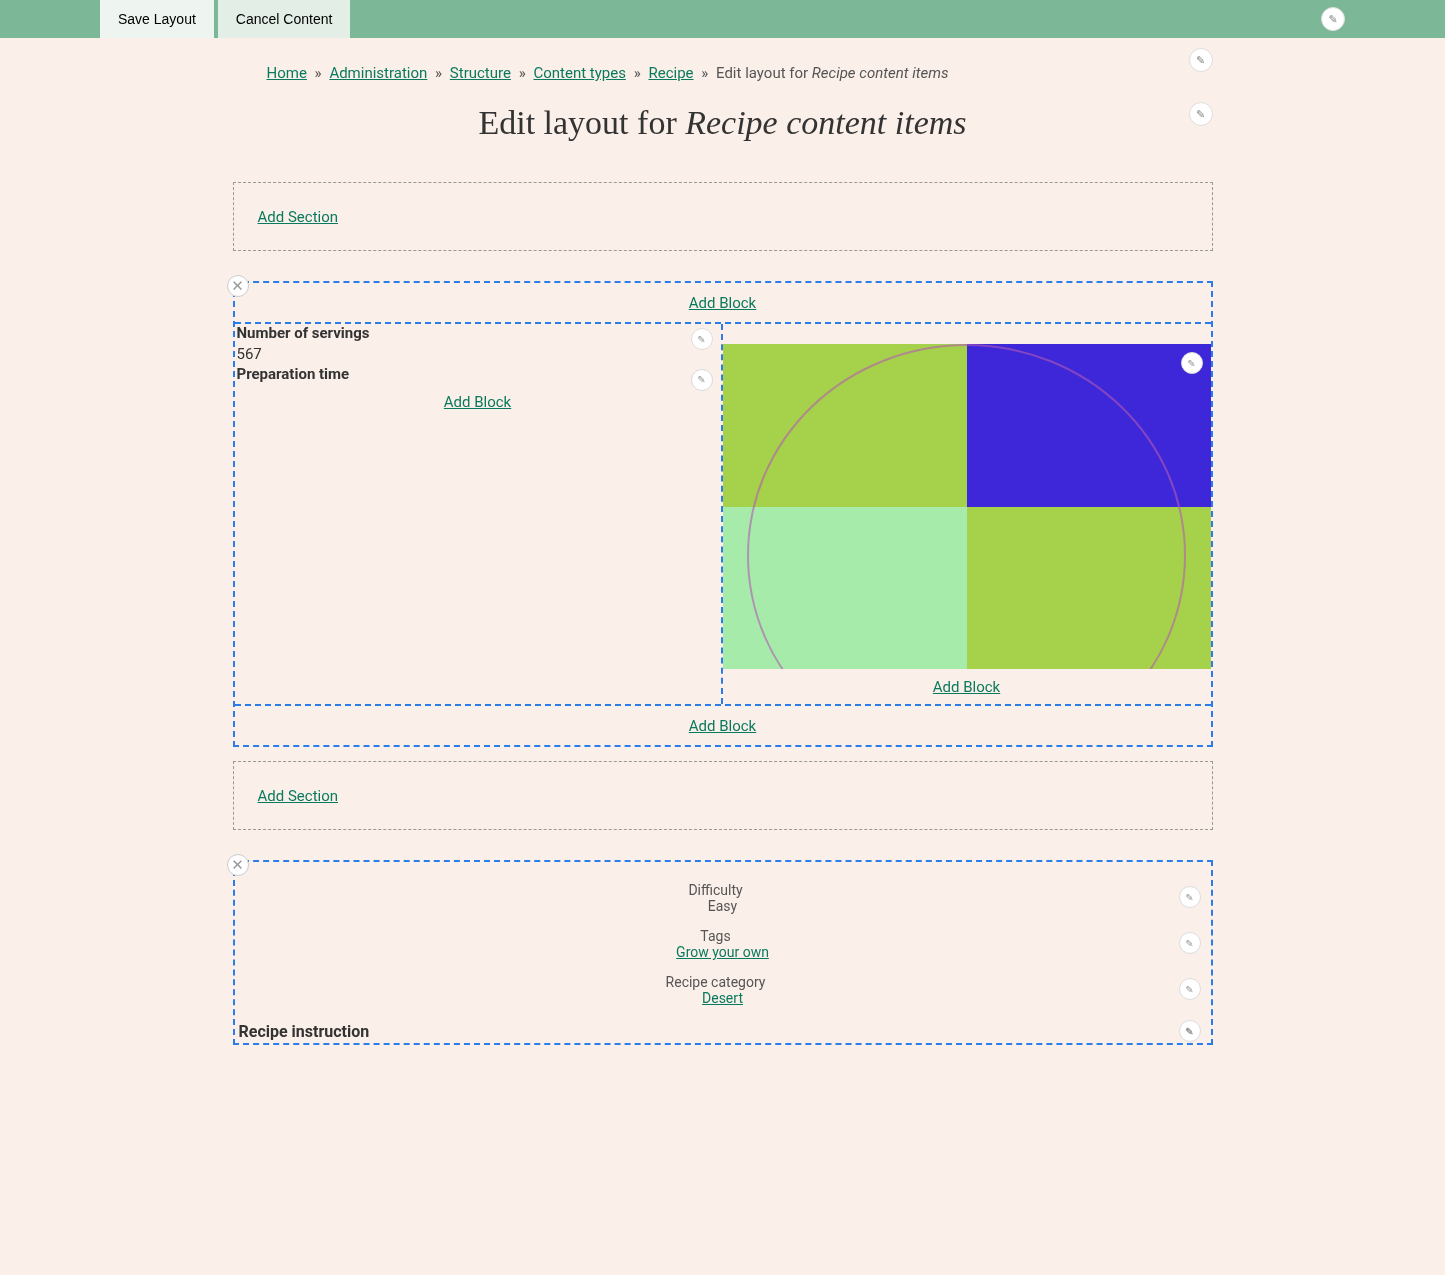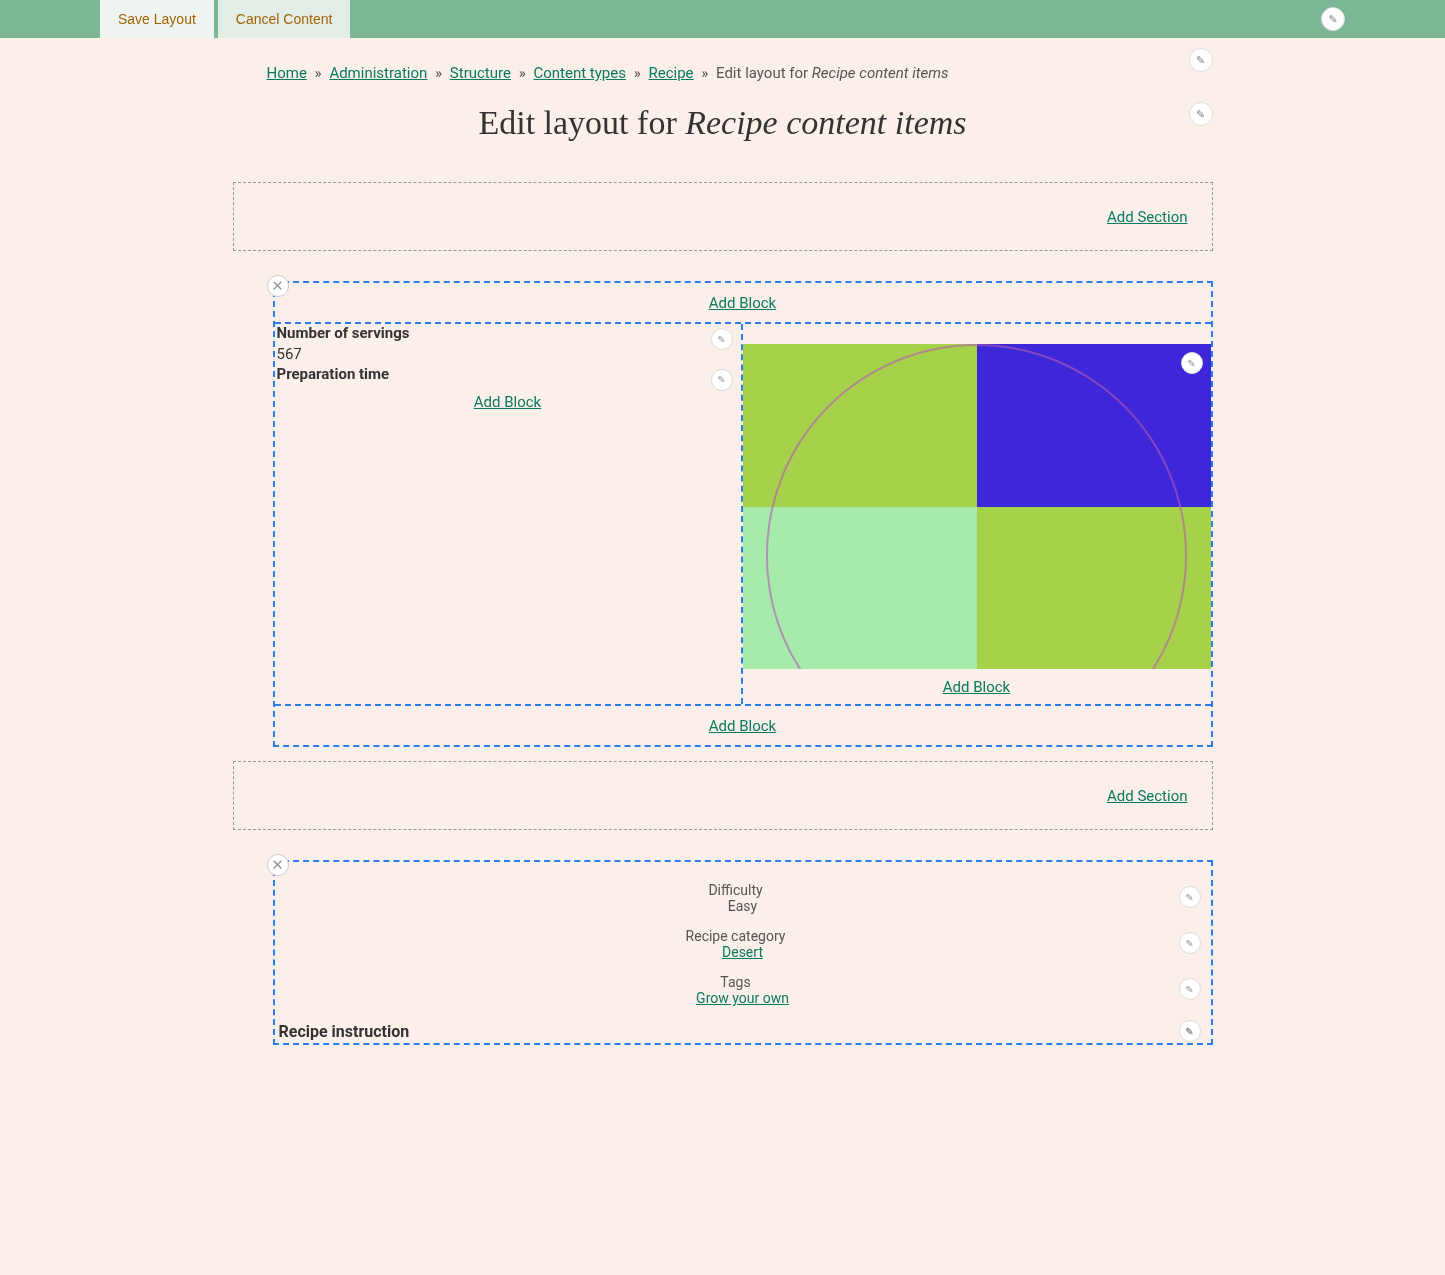--- a/index.html
+++ b/index.html
@@ -15,21 +15,21 @@
     .toolbar {
       background-color: #7cb797;
       display: flex;
       align-items: center;
       padding: 0 100px;
       height: 38px;
       position: relative;
     }
     .toolbar-button {
       background-color: #e3efe6;
-      color: #a16207;
+      color: #000000;
       border: none;
       padding: 2px 18px;
       font-size: 14px;
       cursor: pointer;
       margin-right: 4px;
       height: 100%;
     }
     .toolbar-button:first-child {
       background-color: #eef5f0;
     }
@@ -82,33 +82,32 @@
       margin: 12px 0 40px;
       position: relative;
     }
     .page-title .italic {
       font-style: italic;
     }
     .section-add {
       border: 1.5px dashed #999;
       background-color: transparent;
       padding: 24px;
-      text-align: right;
+      text-align: left;
       margin: 0 0 30px 0;
     }
     .section-add a {
       color: #0a7a5e;
       text-decoration: underline;
       font-size: 15px;
     }
     .layout-section {
       border: 2px dashed #2b7de9;
       position: relative;
       margin-bottom: 10px;
-      margin-left: 40px;
     }
     .remove-btn {
       position: absolute;
       left: -8px;
       top: -8px;
       width: 22px;
       height: 22px;
       border-radius: 50%;
       background-color: #fff;
       border: 1px solid #ccc;
@@ -349,29 +348,29 @@
 
   <div class="layout-section">
     <div class="remove-btn x-icon"></div>
     <div class="inline-fields">
       <div class="inline-row">
         <span class="fl">Difficulty</span>
         <span>Easy</span>
         <div class="field-edit-btn pencil-icon edit-right"></div>
       </div>
       <div class="inline-row">
+        <span class="fl">Tags</span>
+        <a href="#">Grow your own</a>
+        <div class="field-edit-btn pencil-icon edit-right"></div>
+      </div>
+      <div class="inline-row">
         <span class="fl">Recipe category</span>
         <a href="#">Desert</a>
         <div class="field-edit-btn pencil-icon edit-right"></div>
       </div>
-      <div class="inline-row">
-        <span class="fl">Tags</span>
-        <a href="#">Grow your own</a>
-        <div class="field-edit-btn pencil-icon edit-right"></div>
-      </div>
       <div class="section-heading">
         <span>Recipe instruction</span>
         <div class="field-edit-btn pencil-icon edit-right" style="top:0;"></div>
       </div>
     </div>
   </div>
 
 </div>
 
 </body></html>

